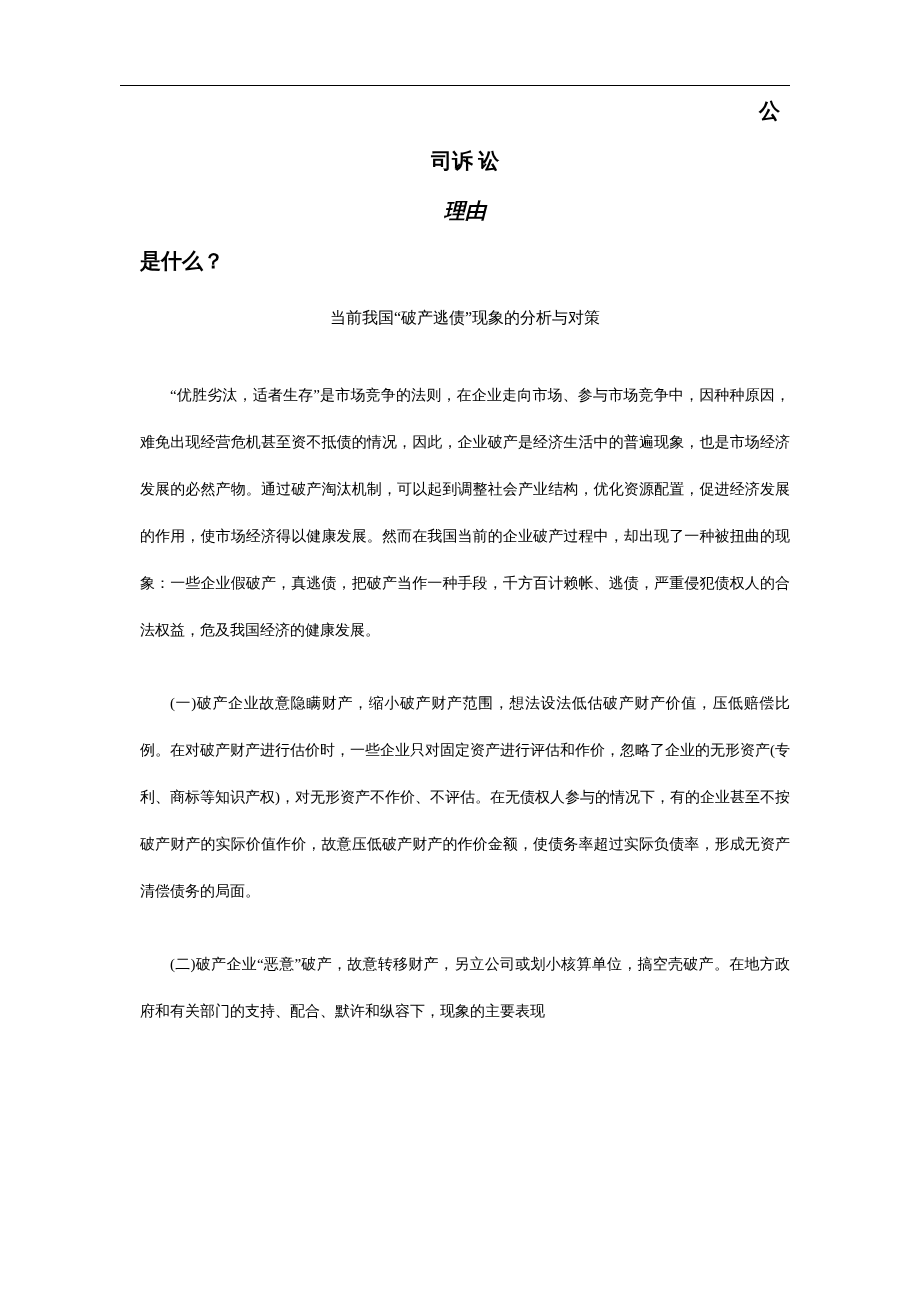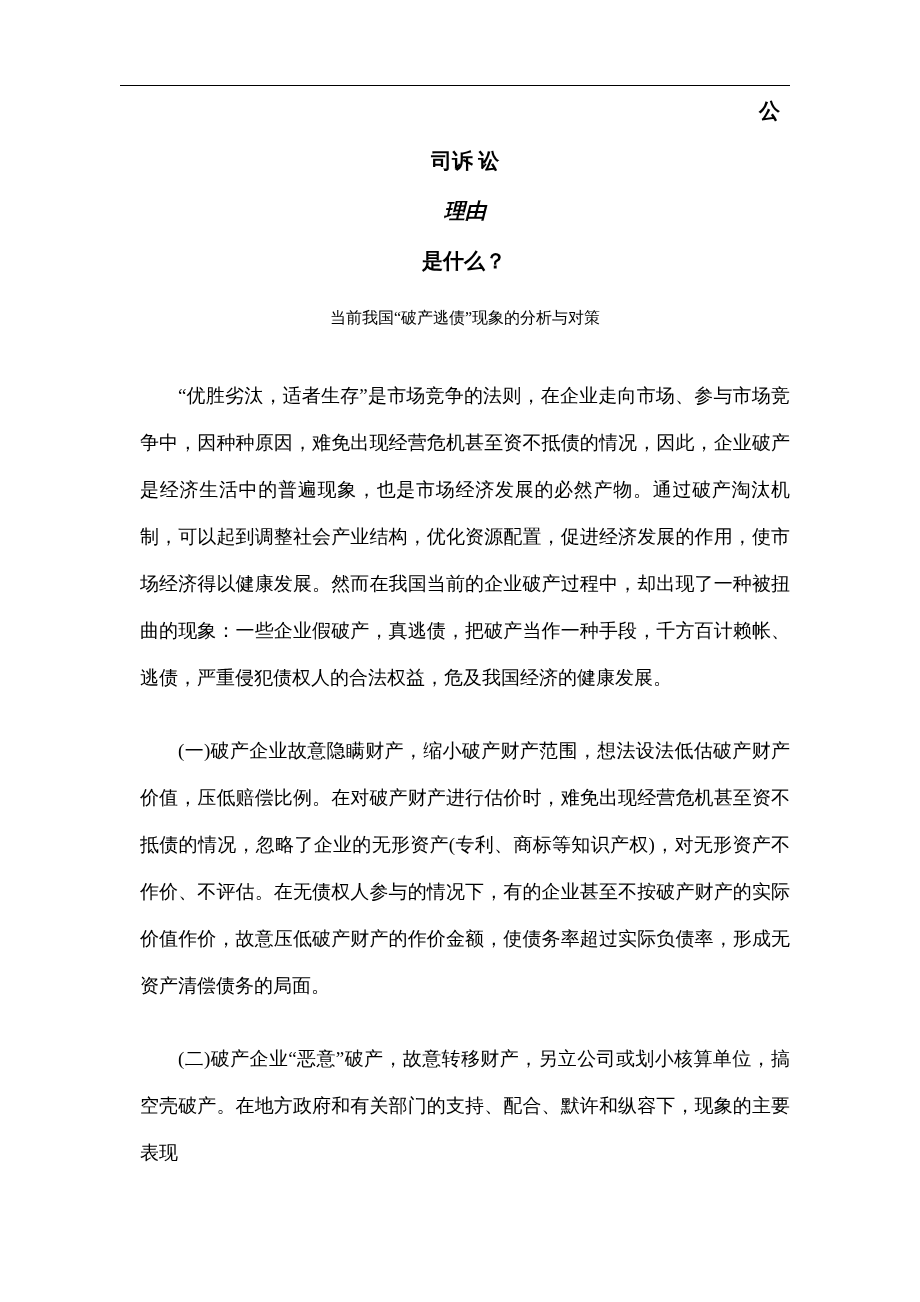--- a/index.html
+++ b/index.html
@@ -22,30 +22,30 @@
   .hfrag {
     font-size: 21px;
     font-weight: bold;
     line-height: 50px;
     height: 50px;
     white-space: pre;
   }
   .hfrag.align-right   { text-align: right; padding-right: 10px; }
   .hfrag.align-left    { text-align: center; }
   .hfrag.align-center  { text-align: center; font-style: italic; }
-  .hfrag.align-right-2 { text-align: center; padding-right: 2px; }
+  .hfrag.align-right-2 { text-align: left; padding-right: 2px; }
   .title {
     font-size: 16px;
     font-weight: normal;
     text-align: center;
     line-height: 36px;
     margin: 14px 0 36px 0;
   }
   .body-para {
-    font-size: 19px;
+    font-size: 15px;
     line-height: 47px;
     text-align: justify;
     text-indent: 2em;
     margin: 0 0 26px 0;
     font-weight: normal;
   }
 </style>
 </head>
 <body>
 
@@ -54,16 +54,16 @@
   <div class="hfrag align-right">公</div>
   <div class="hfrag align-left">司诉 讼</div>
   <div class="hfrag align-center">理由</div>
   <div class="hfrag align-right-2">是什么？</div>
 
   <h1 class="title">当前我国“破产逃债”现象的分析与对策</h1>
 
   <p class="body-para">“优胜劣汰，适者生存”是市场竞争的法则，在企业走向市场、参与市场竞争中，因种种原因，难免出现经营危机甚至资不抵债的情况，因此，企业破产是经济生活中的普遍现象，也是市场经济发展的必然产物。通过破产淘汰机制，可以起到调整社会产业结构，优化资源配置，促进经济发展的作用，使市场经济得以健康发展。然而在我国当前的企业破产过程中，却出现了一种被扭曲的现象：一些企业假破产，真逃债，把破产当作一种手段，千方百计赖帐、逃债，严重侵犯债权人的合法权益，危及我国经济的健康发展。</p>
 
 
-  <p class="body-para">(一)破产企业故意隐瞒财产，缩小破产财产范围，想法设法低估破产财产价值，压低赔偿比例。在对破产财产进行估价时，难免出现经营危机甚至资不抵债的情况，忽略了企业的无形资产(专利、商标等知识产权)，对无形资产不作价、不评估。在无债权人参与的情况下，有的企业甚至不按破产财产的实际价值作价，故意压低破产财产的作价金额，使债务率超过实际负债率，形成无资产清偿债务的局面。</p>
+  <p class="body-para">(一)破产企业故意隐瞒财产，缩小破产财产范围，想法设法低估破产财产价值，压低赔偿比例。在对破产财产进行估价时，一些企业只对固定资产进行评估和作价，忽略了企业的无形资产(专利、商标等知识产权)，对无形资产不作价、不评估。在无债权人参与的情况下，有的企业甚至不按破产财产的实际价值作价，故意压低破产财产的作价金额，使债务率超过实际负债率，形成无资产清偿债务的局面。</p>
 
   <p class="body-para">(二)破产企业“恶意”破产，故意转移财产，另立公司或划小核算单位，搞空壳破产。在地方政府和有关部门的支持、配合、默许和纵容下，现象的主要表现</p>
 </div>
 
 </body></html>

